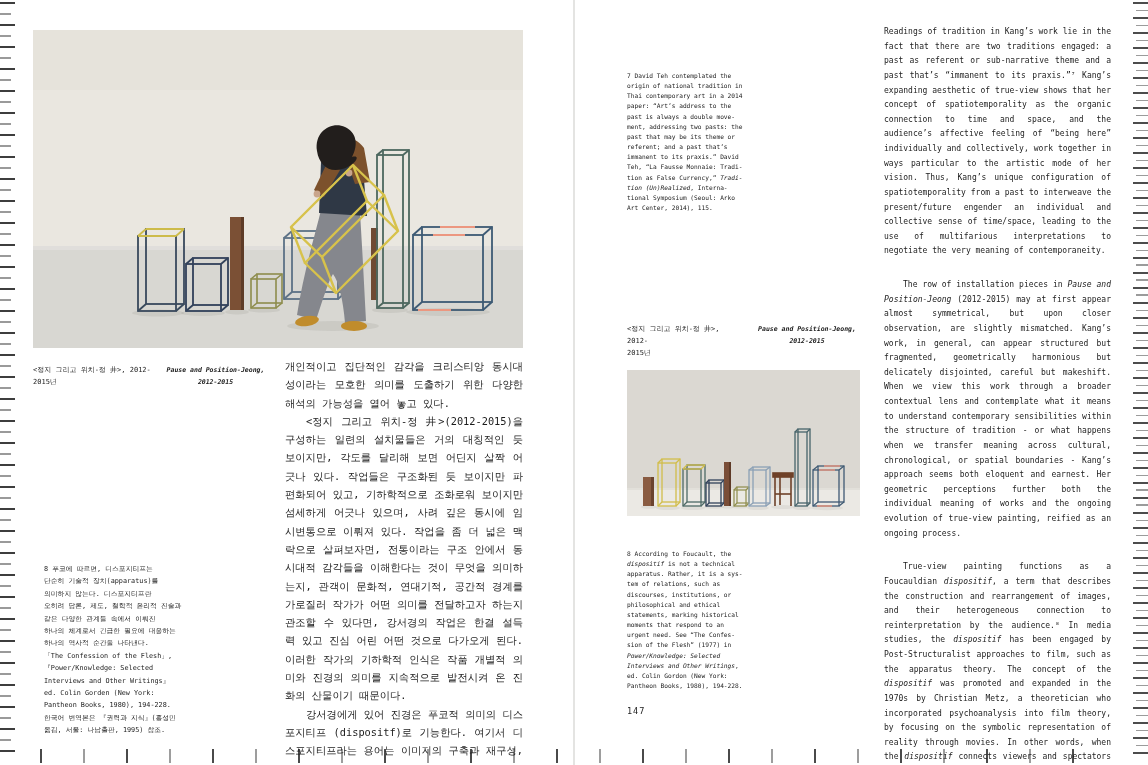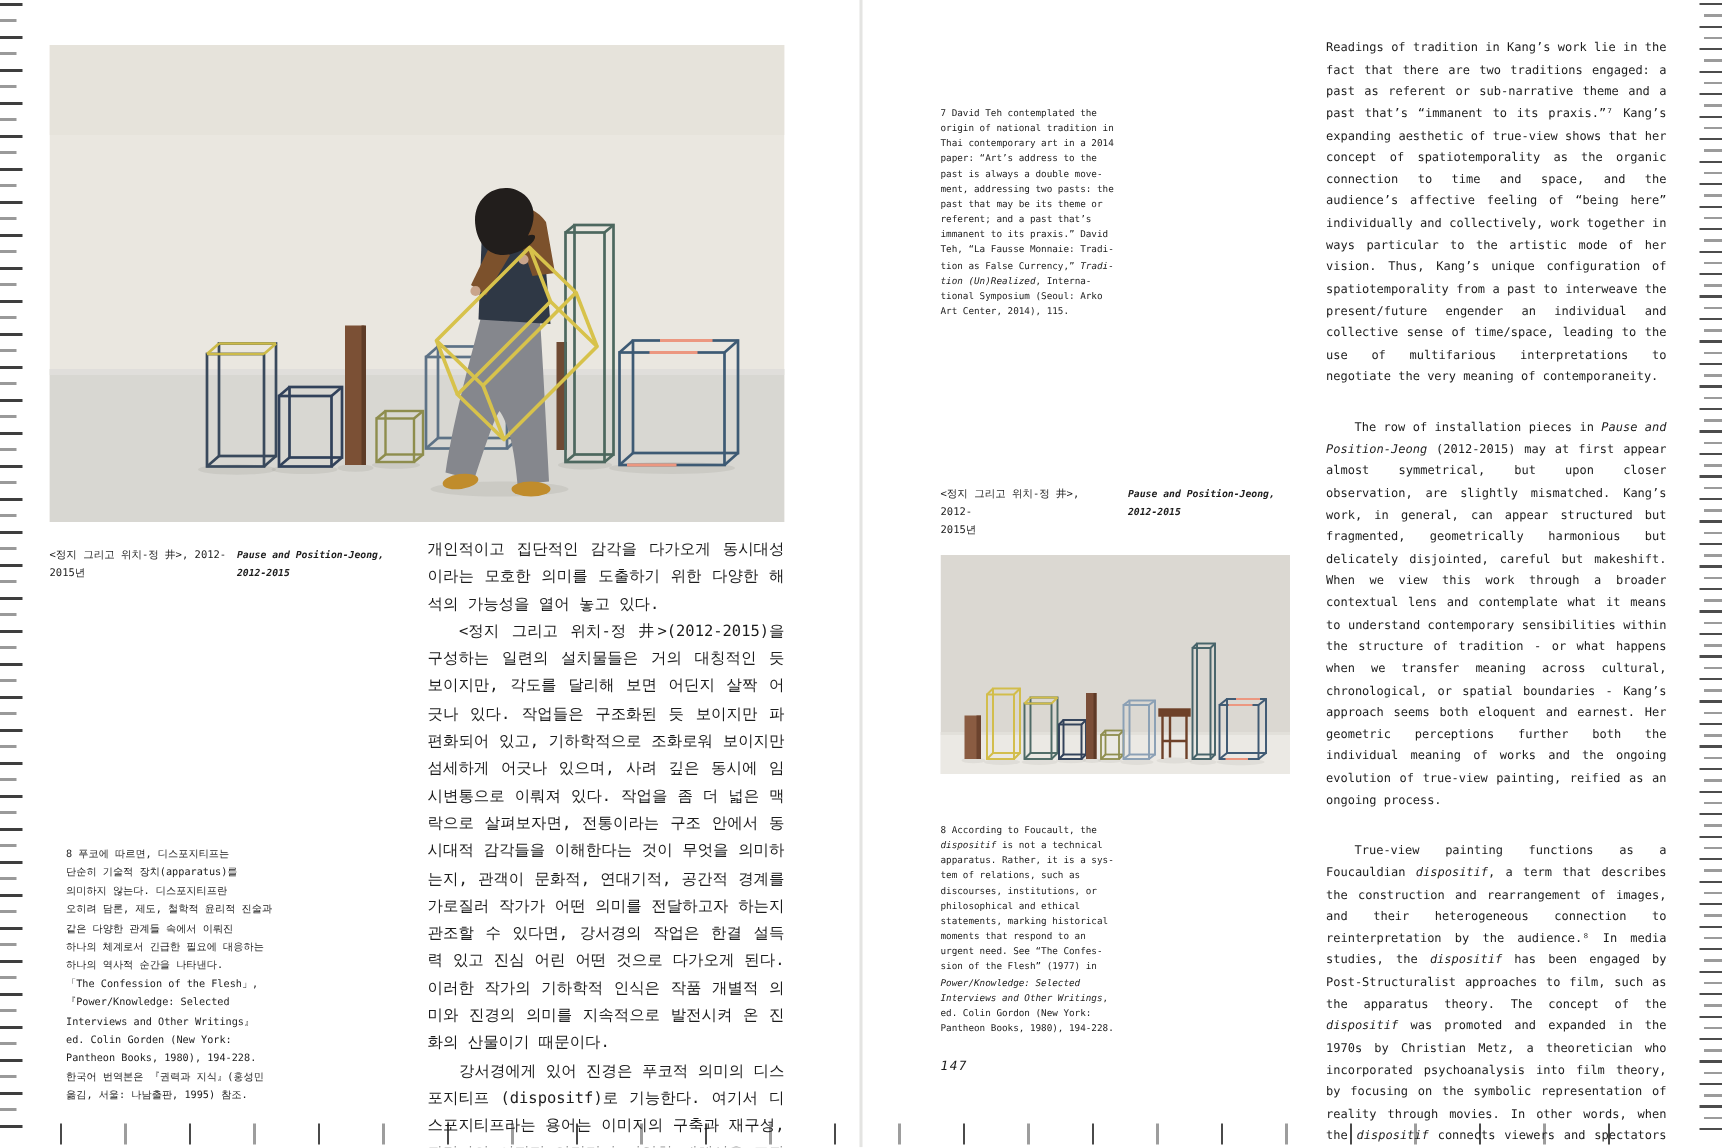--- a/index.html
+++ b/index.html
@@ -20,38 +20,38 @@
   .edge-bottom{position:absolute;left:40px;right:40px;bottom:2px;height:14px;
     background-image:
       repeating-linear-gradient(to right,#4a4a4a 0 1.6px,transparent 1.6px 86px),
       repeating-linear-gradient(to right,transparent 0 43px,#9d9d9d 43px 44.6px,transparent 44.6px 86px);}
   .gutter{position:absolute;left:573px;top:0;width:2px;height:765px;background:#e4e4e2;}
   
   .photo1{position:absolute;left:33px;top:30px;width:490px;height:318px;}
   .photo2{position:absolute;left:627px;top:370px;width:233px;height:146px;}
   
   .cap-ko{position:absolute;font-size:7px;line-height:12.2px;white-space:pre-line;}
-  .cap-en{position:absolute;font-size:6.5px;line-height:12.2px;font-style:italic;font-weight:bold;white-space:pre-line;}
+  .cap-en{position:absolute;font-size:6.5px;line-height:12.2px;font-style:italic;font-weight:bold;white-space:pre-line;text-align:center;}
   .cap1-ko{left:33px;top:364px;width:120px;}
   .cap1-en{left:158px;top:364px;width:115px;}
   .cap2-ko{left:627px;top:323px;width:115px;}
   .cap2-en{left:752px;top:323px;width:110px;}
   .fn{position:absolute;font-size:6.2px;line-height:10.15px;white-space:pre-line;}
   .fn7{left:627px;top:71px;width:130px;}
   .fn8en{left:627px;top:549px;width:135px;}
   .fn8ko{position:absolute;left:44px;top:563px;width:140px;font-size:6.8px;line-height:12.4px;white-space:pre-line;}
   .heading{position:absolute;left:627px;top:25px;width:240px;font-size:8.5px;font-weight:bold;
            letter-spacing:0.55px;line-height:16px;white-space:pre-line;}
   .ko-body{position:absolute;left:285px;top:357px;width:238px;font-size:10.3px;line-height:18.3px;text-align:justify;}
   .ko-body p{margin:0;}
   .ko-body p.ind{text-indent:21px;}
   .en-col{position:absolute;left:884px;top:25px;width:227px;font-size:8px;line-height:14.62px;text-align:justify;}
   .en-col p{margin:0;}
   .en-col p.ind{text-indent:19px;margin-top:19px;}
-  .pageno{position:absolute;left:627px;top:706px;font-size:8.5px;letter-spacing:1px;font-style:italic;}
+  .pageno{position:absolute;left:627px;top:706px;font-size:8.5px;letter-spacing:1px;}
   svg{display:block;}
 </style>
 </head>
 <body>
 
 <div class="spread">
 
   <div class="edge-left"></div>
   <div class="edge-right"></div>
   <div class="edge-bottom"></div>
@@ -164,21 +164,21 @@
       </g>
     </svg>
   </div>
 
   <div class="cap-ko cap1-ko">&lt;정지 그리고 위치-정 井&gt;, 2012-
 2015년</div>
   <div class="cap-en cap1-en">Pause and Position-Jeong,
 2012-2015</div>
 
   <div class="ko-body">
-    <p>개인적이고 집단적인 감각을 다가오게 동시대성이라는 모호한 의미를 도출하기 위한 다양한 해석의 가능성을 열어 놓고 있다.</p>
+    <p>개인적이고 집단적인 감각을 크리스티앙 동시대성이라는 모호한 의미를 도출하기 위한 다양한 해석의 가능성을 열어 놓고 있다.</p>
     <p class="ind">&lt;정지 그리고 위치-정 井&gt;(2012-2015)을 구성하는 일련의 설치물들은 거의 대칭적인 듯 보이지만, 각도를 달리해 보면 어딘지 살짝 어긋나 있다. 작업들은 구조화된 듯 보이지만 파편화되어 있고, 기하학적으로 조화로워 보이지만 섬세하게 어긋나 있으며, 사려 깊은 동시에 임시변통으로 이뤄져 있다. 작업을 좀 더 넓은 맥락으로 살펴보자면, 전통이라는 구조 안에서 동시대적 감각들을 이해한다는 것이 무엇을 의미하는지, 관객이 문화적, 연대기적, 공간적 경계를 가로질러 작가가 어떤 의미를 전달하고자 하는지 관조할 수 있다면, 강서경의 작업은 한결 설득력 있고 진심 어린 어떤 것으로 다가오게 된다. 이러한 작가의 기하학적 인식은 작품 개별적 의미와 진경의 의미를 지속적으로 발전시켜 온 진화의 산물이기 때문이다.</p>
     <p class="ind">강서경에게 있어 진경은 푸코적 의미의 디스포지티프 (dispositf)로 기능한다. 여기서 디스포지티프라는 용어는 이미지의 구축과 재구성, 관람자의 이질적 연결망과 다양한 재해석을 포괄하는 용어이다.⁸ 매체학 분야에서 장치 이론은 초기 영화를 포스트 구조주의적으로 접근하는 연구 틀 안에서 디스포지티프에 대한 논의가 이뤄져 왔다. 디스포지티프 이론은 1970년대에 크리스티앙 메츠에 의해 촉발되었는데, 메츠는</p>
   </div>
 
   <div class="fn8ko">8  푸코에 따르면, 디스포지티프는
 단순히 기술적 장치(apparatus)를
 의미하지 않는다. 디스포지티프란
 오히려 담론, 제도, 철학적 윤리적 진술과
 같은 다양한 관계들 속에서 이뤄진
 하나의 체계로서 긴급한 필요에 대응하는

